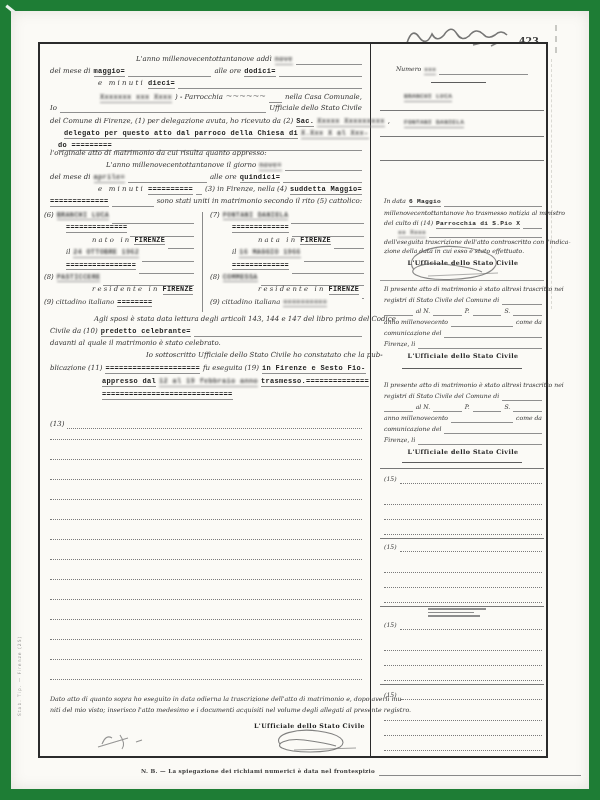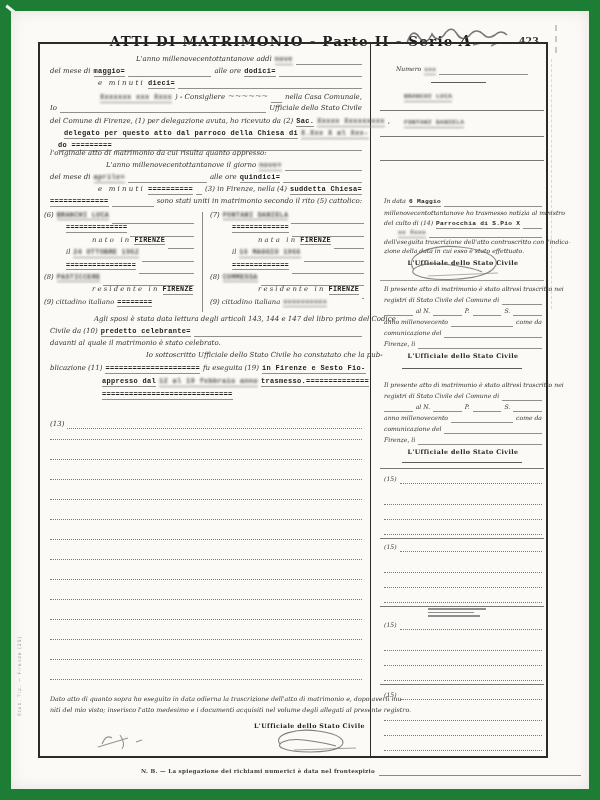--- a/index.html
+++ b/index.html
@@ -62,24 +62,20 @@
   .printer{position:absolute;left:6px;top:575px;height:130px;writing-mode:vertical-rl;transform:rotate(180deg);
            font:4.5px "DejaVu Sans",sans-serif;color:#9a9a96;letter-spacing:1px;filter:blur(.3px);}
 </style>
 </head>
 <body>
 
 <div class="frame">
   <div class="notch"></div>
   <div class="page">
 
-    <div class="hdr">
-      <span>ATTI  DI  MATRIMONIO  -  Parte II  -  Serie</span>
-      <span class="serieA">A</span>
-    </div>
     <svg class="hscribble" width="118" height="30" viewBox="0 0 118 30">
       <path d="M4 22 q5 -16 12 -6 t13 -3 q5 9 12 1 q7 -11 13 -1 q5 8 12 2 q7 -9 14 -2 q5 6 12 1 q6 -6 12 0" fill="none" stroke="#555" stroke-width="1.6" opacity=".8"></path>
       <path d="M70 24 l8 -2 M88 25 l6 -3" stroke="#555" stroke-width="1.4" opacity=".7"></path>
     </svg>
     <span class="pageno">423</span>
     <div class="edge1"></div>
     <div class="edge2"></div>
 
     <div class="box">
       <div class="vdiv"></div>
@@ -98,21 +94,21 @@
             <span class="sg t">dodici=</span>
             <span class="sg p fl"></span>
           </div>
         <div class="rw" style="top:36px">
             <span class="sg sp">e minuti</span>
             <span class="sg t">dieci=</span>
             <span class="sg p fl"></span>
           </div>
         <div class="rw" style="top:48px;padding-left:50px">
             <span class="sg b">Xxxxxxx xxx Xxxx</span>
-            <span class="sg p">) - Consigliere</span>
+            <span class="sg p">) - Parrocchia</span>
             <span class="sg hw">~~~~~~</span>
             <span class="sg p fl"></span>
             <span class="sg p">nella Casa Comunale,</span>
           </div>
         <div class="rw" style="top:61px">
             <span class="sg p">Io</span>
             <span class="sg p fl"></span>
             <span class="sg p">Ufficiale dello Stato Civile</span>
           </div>
         <div class="rw" style="top:74px">
@@ -144,21 +140,21 @@
             <span class="sg p fl"></span>
             <span class="sg p">alle ore</span>
             <span class="sg t">quindici=</span>
             <span class="sg p fl"></span>
           </div>
         <div class="rw" style="top:142px">
             <span class="sg sp">e minuti</span>
             <span class="sg t">==========</span>
             <span class="sg p fl"></span>
             <span class="sg p">(3) in Firenze, nella (4)</span>
-            <span class="sg t">suddetta Chiesa=</span>
+            <span class="sg t">suddetta Maggio=</span>
           </div>
         <div class="rw" style="top:154px">
             <span class="sg t">=============</span>
             <span class="sg p fl"></span>
             <span class="sg p">sono stati uniti in matrimonio secondo il rito (5) cattolico:</span>
           </div>
 
         <div class="scol" style="left:0">
           <div class="rw2">
               <span class="sg p">(6)</span>

